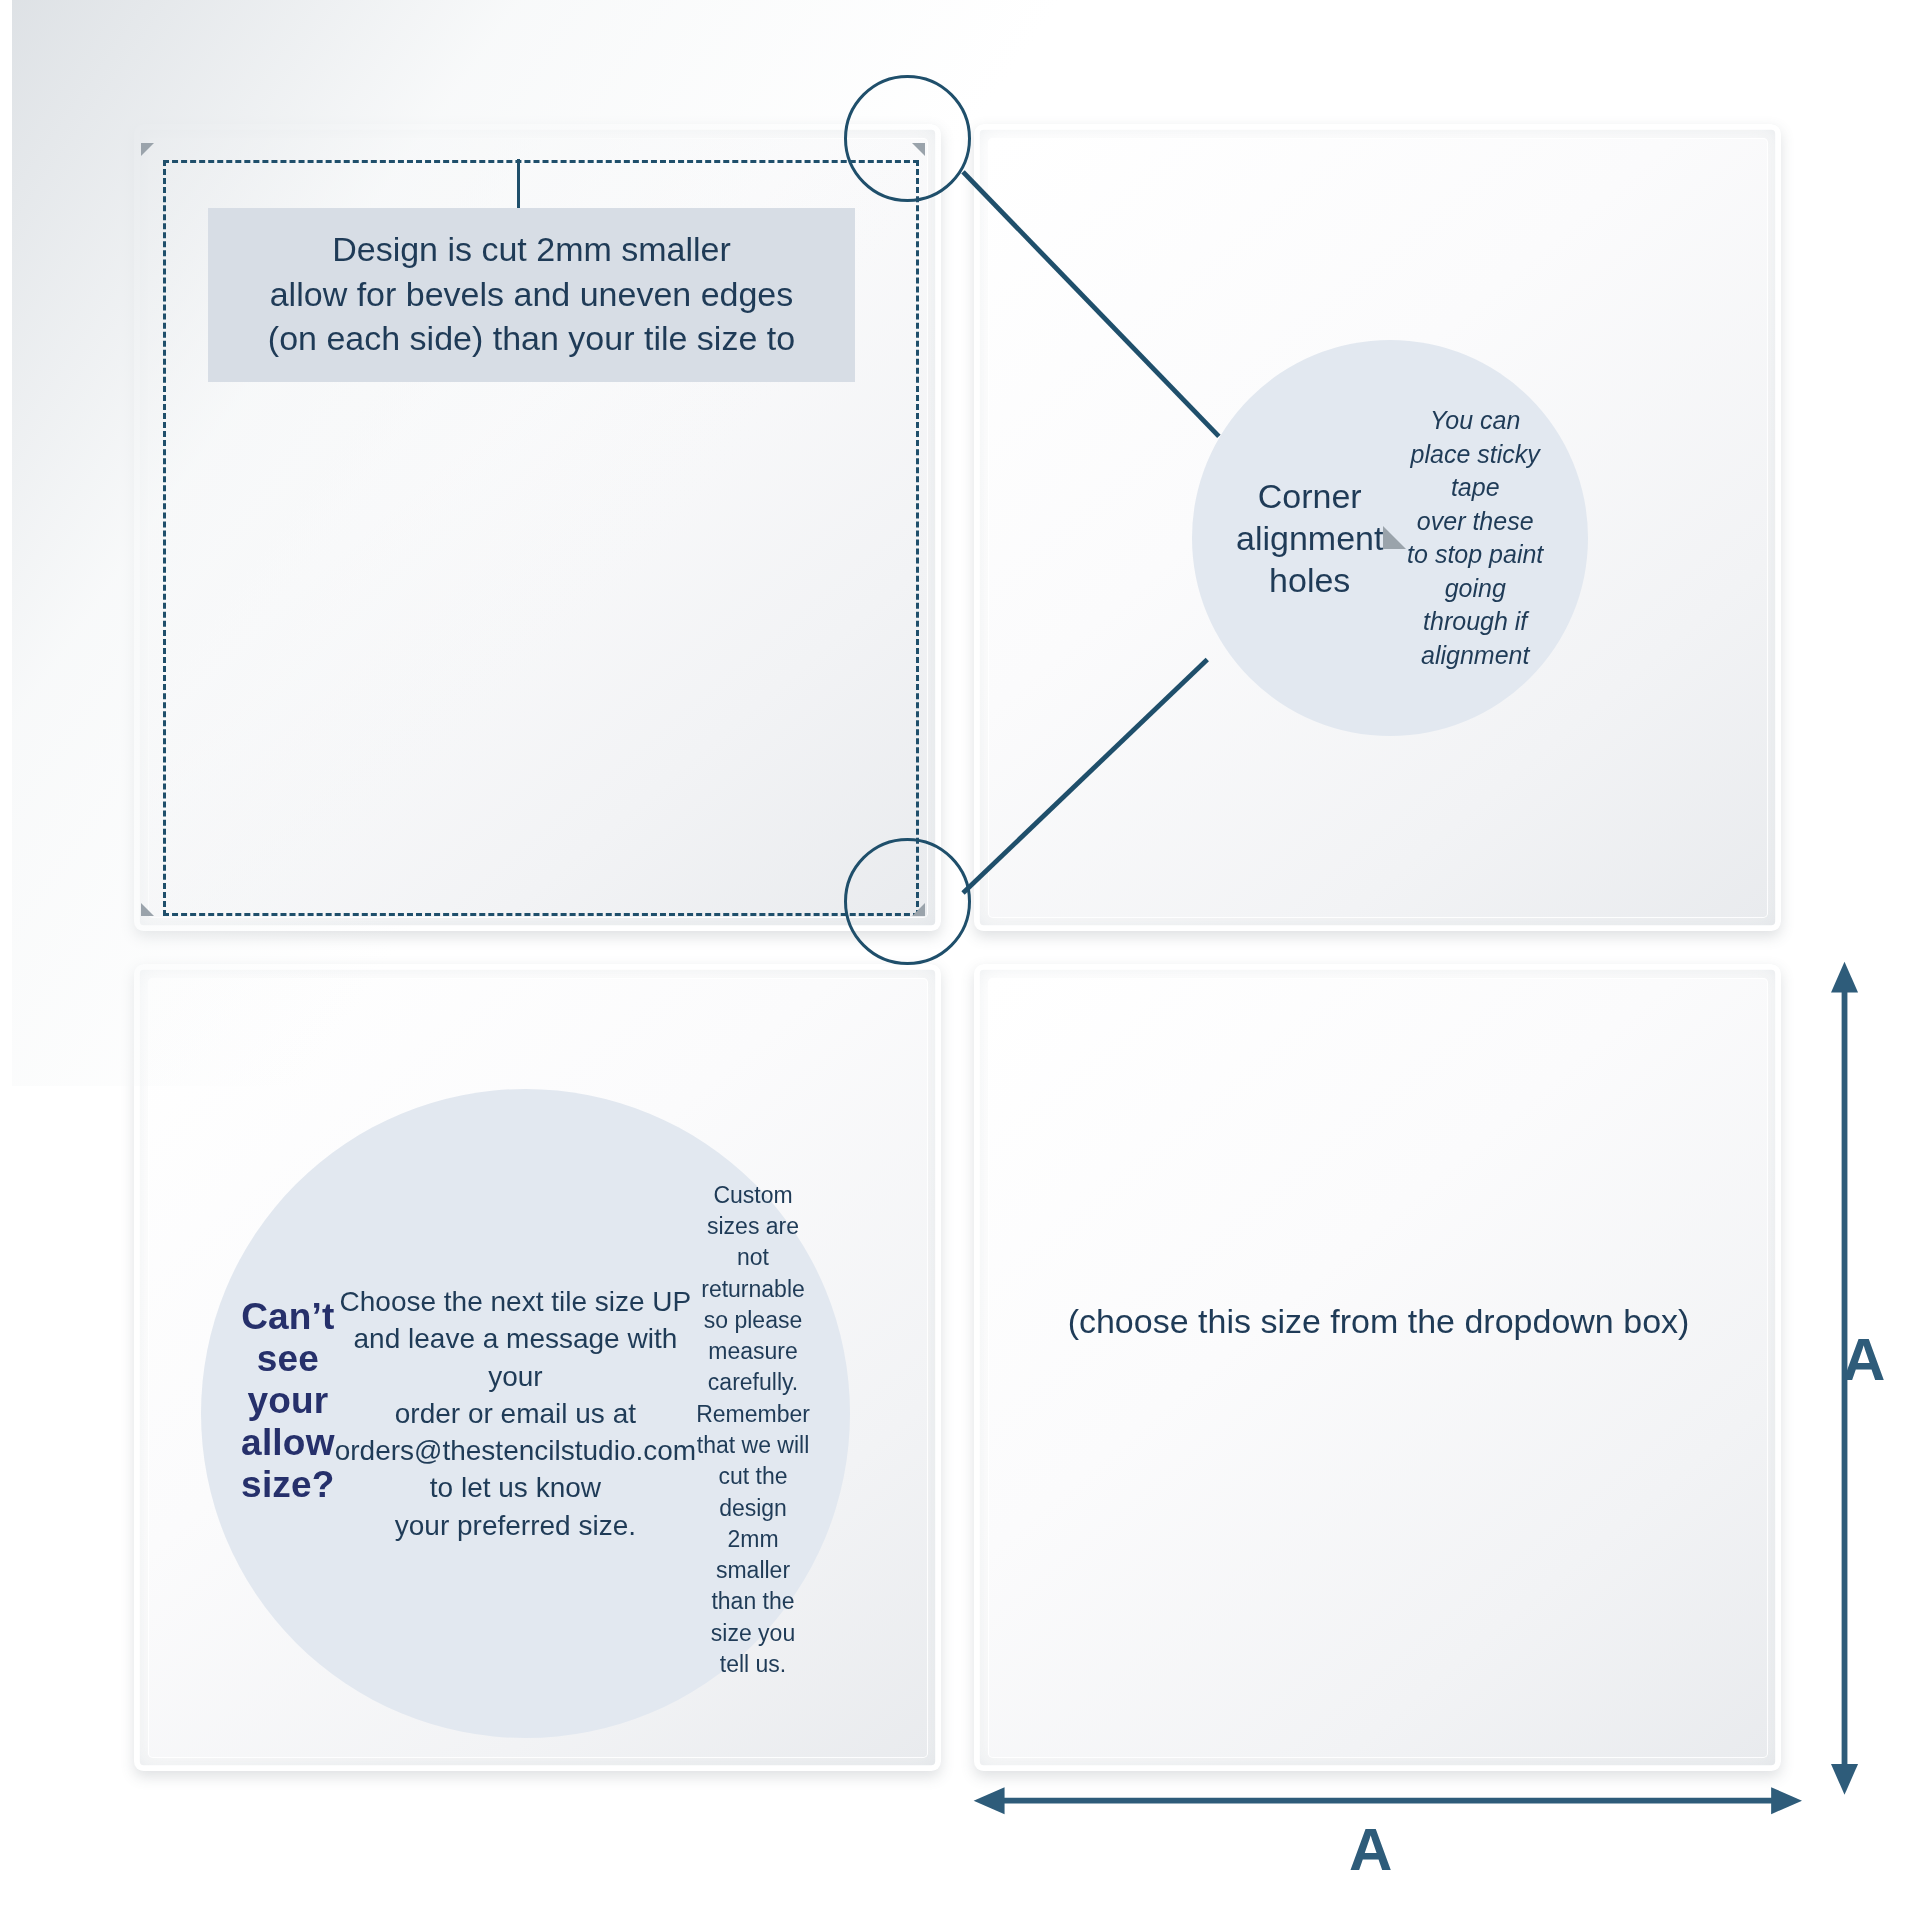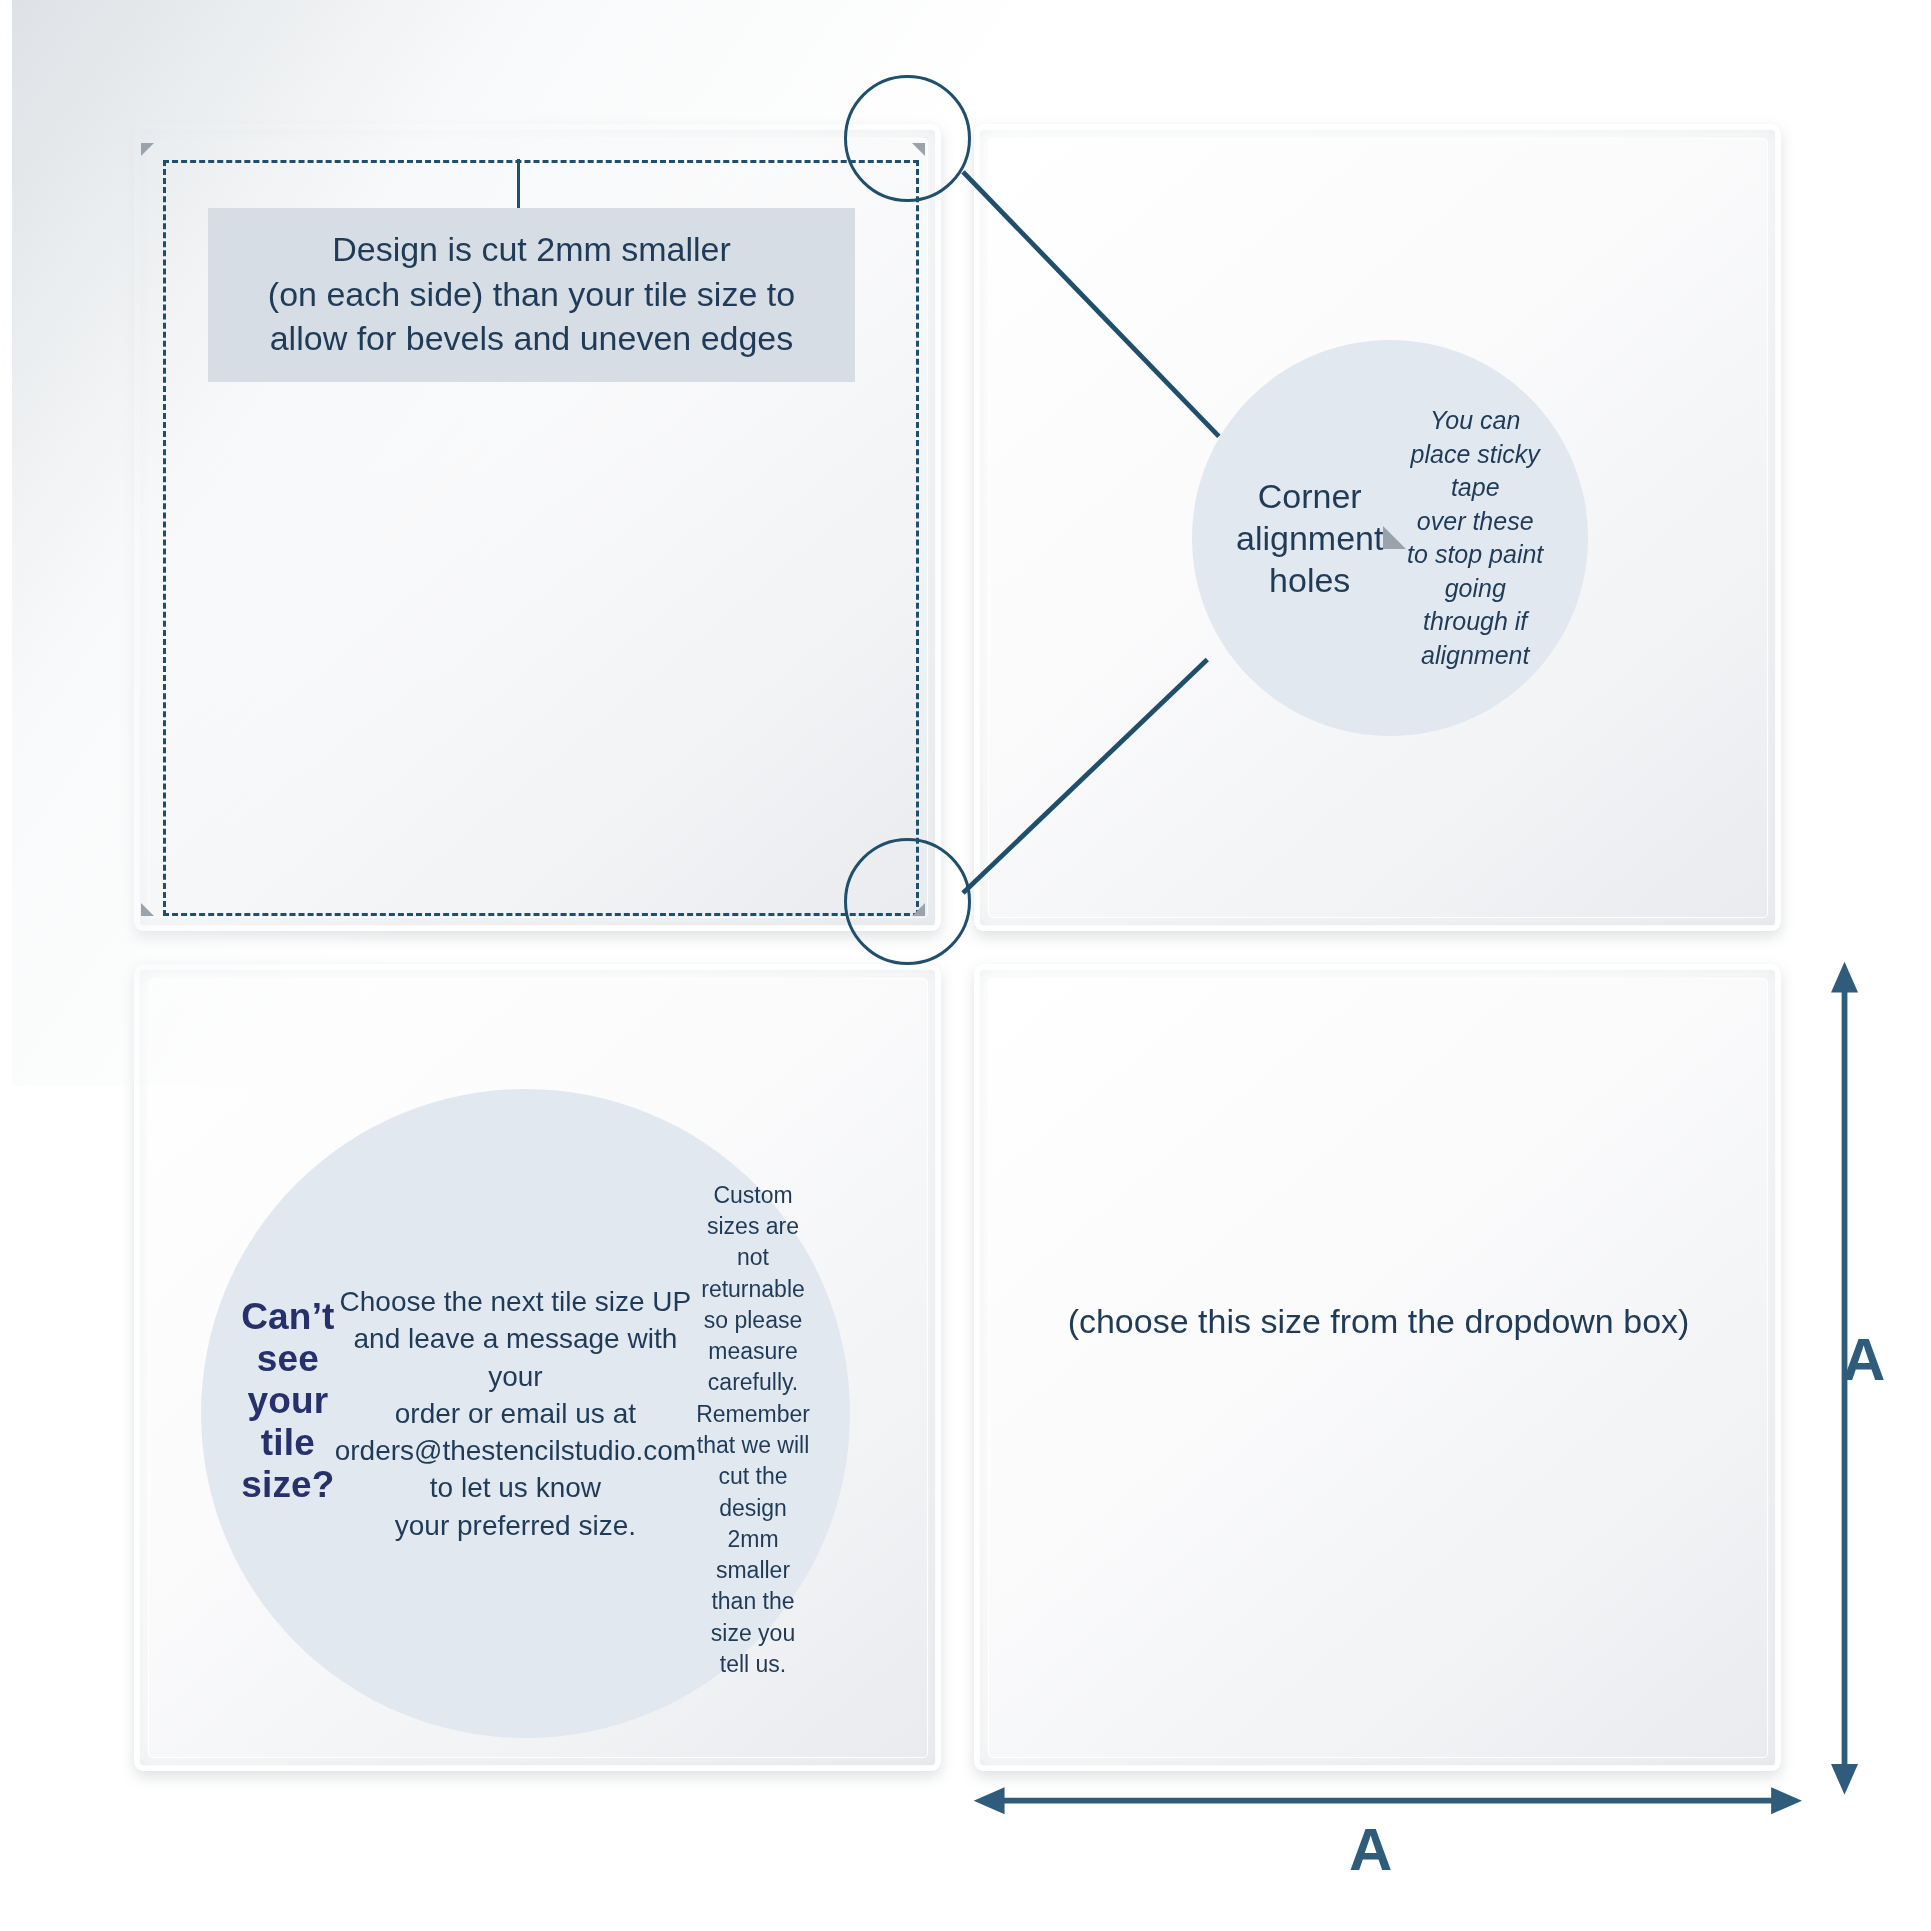--- a/index.html
+++ b/index.html
@@ -249,41 +249,41 @@
     <polygon points="996,1865 1028,1851 1028,1879" fill="#2e5c7a"></polygon>
     <polygon points="1854,1865 1822,1851 1822,1879" fill="#2e5c7a"></polygon>
   </svg>
 
   <div class="ring" id="ring-top"></div>
   <div class="ring" id="ring-bottom"></div>
 
   <div class="label-stem"></div>
   <div class="label-box">
     <div>Design is cut 2mm smaller</div>
+    <div>allow for bevels and uneven edges</div>
     <div>(on each side) than your tile size to</div>
-    <div>allow for bevels and uneven edges</div>
   </div>
 
   <div class="bubble" id="bubble-corner">
     <div class="b-title">
       <div>Corner</div>
       <div>alignment</div>
       <div>holes</div>
     </div>
     <div class="b-arrow"></div>
     <div class="b-sub">
       <div>You can place sticky tape</div>
       <div>over these to stop paint</div>
       <div>going through if</div>
       <div>alignment</div>
     </div>
   </div>
 
   <div class="bubble" id="bubble-size">
-    <div class="s-title">Can’t see your tile size?</div>
+    <div class="s-title">Can’t see your allow size?</div>
     <div class="s-body">
       <div>
         <span>Choose the next tile size </span><b>UP</b>
       </div>
       <div>and leave a message with your</div>
       <div>order or email us at</div>
       <div>orders@thestencilstudio.com</div>
       <div>to let us know</div>
       <div>your preferred size.</div>
     </div>

